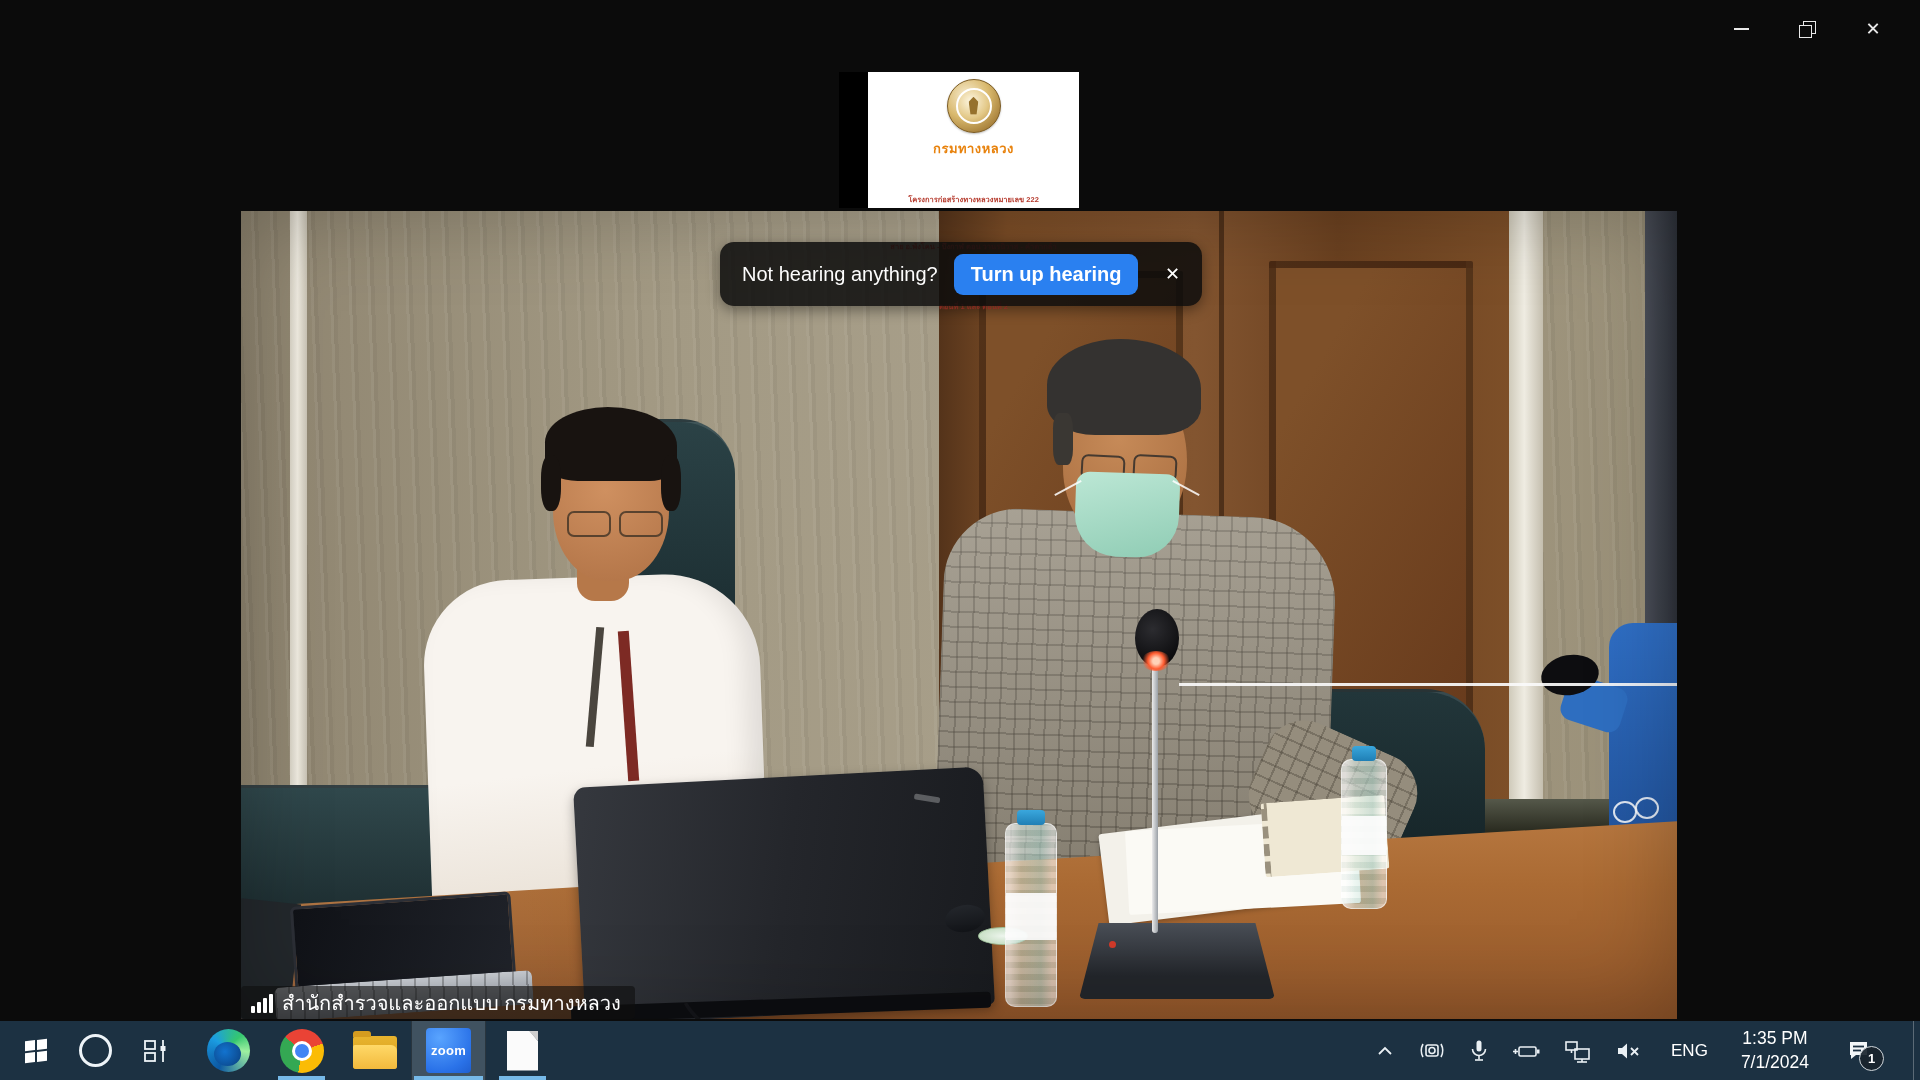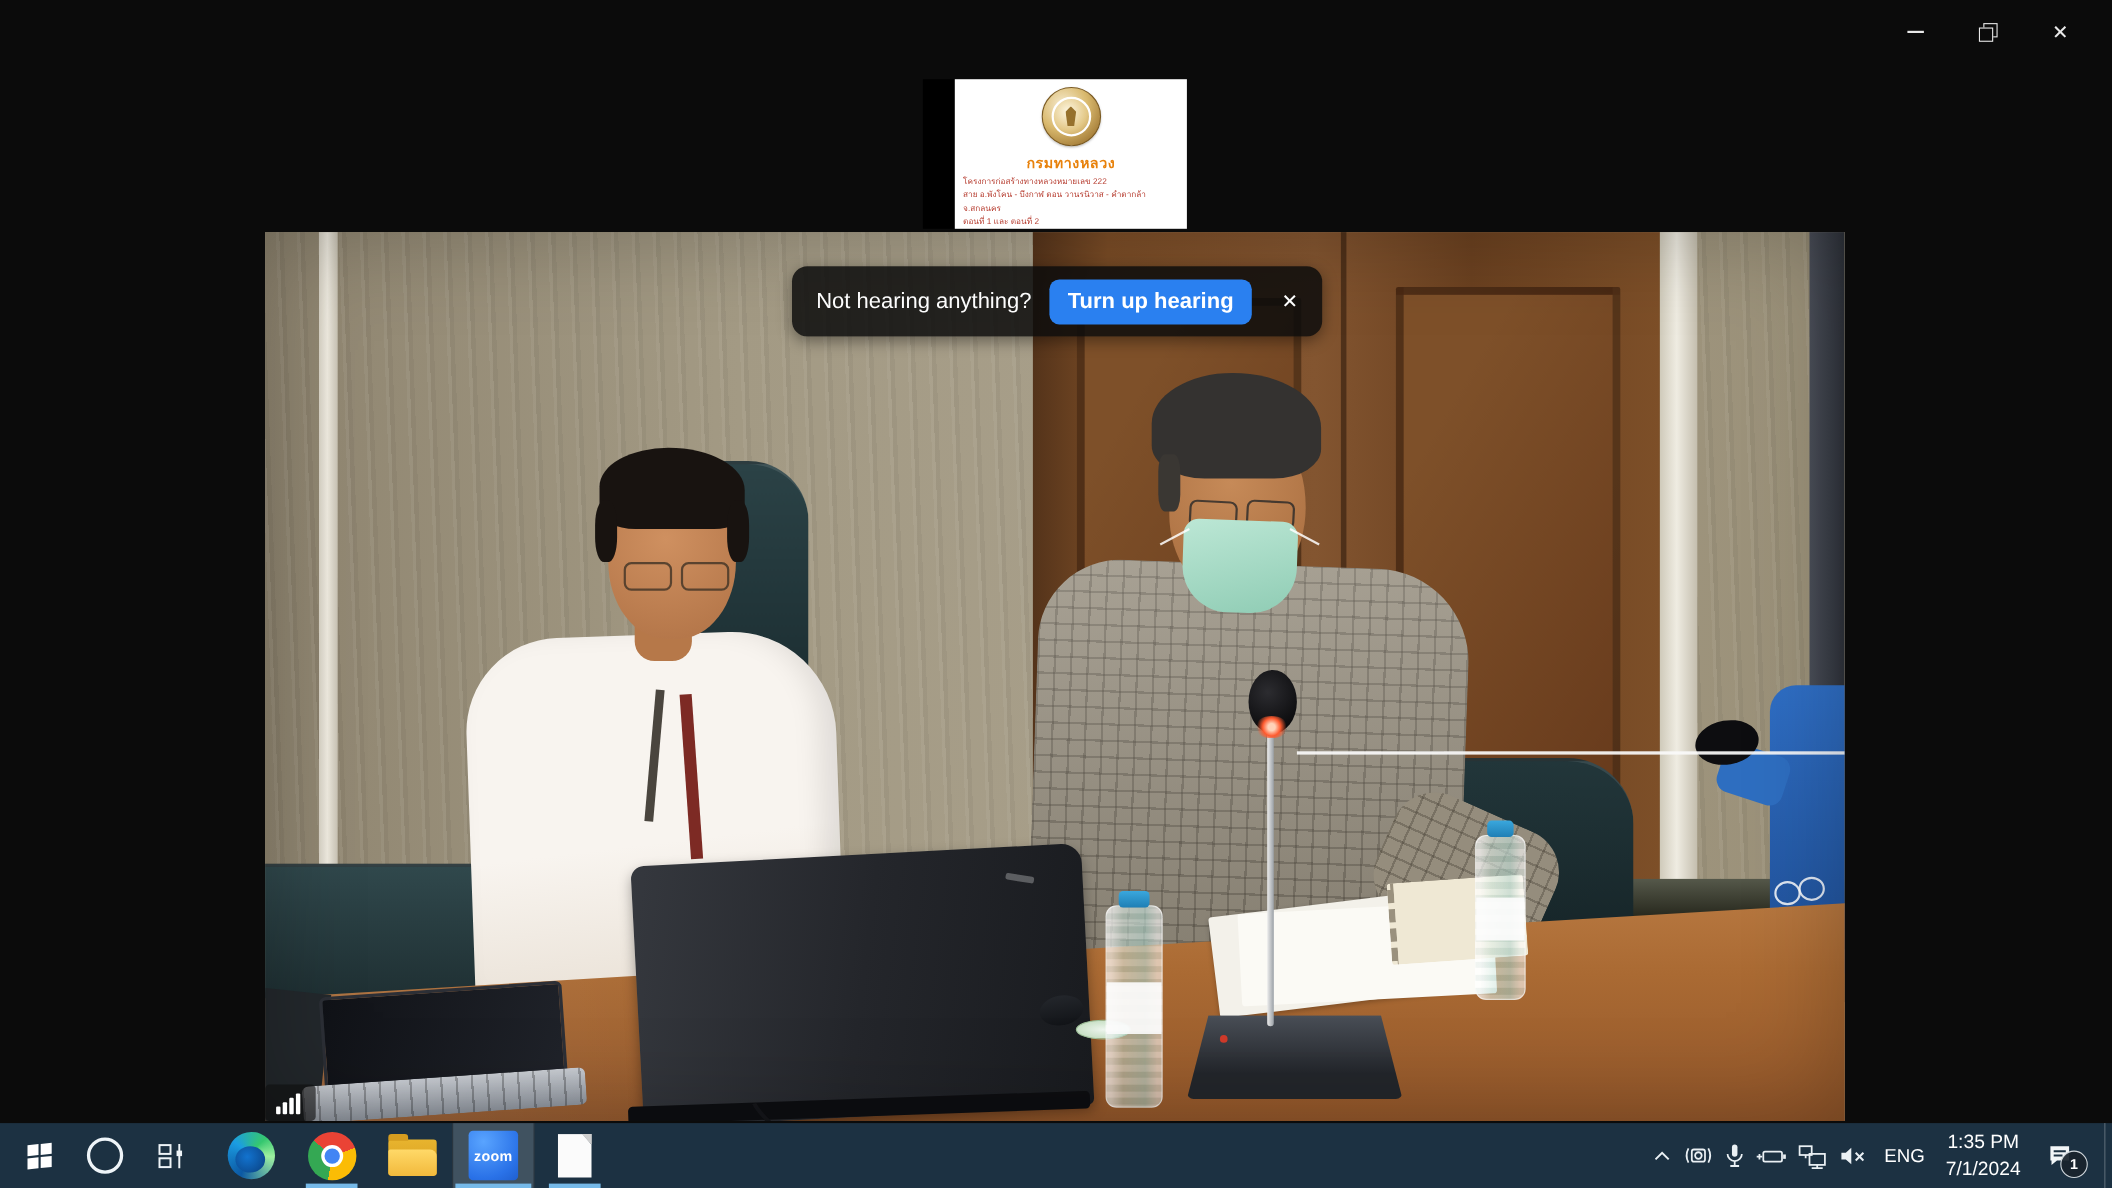--- a/index.html
+++ b/index.html
@@ -19,21 +19,21 @@
   .thumb{position:absolute;left:839px;top:72px;width:240px;height:136px;background:#000;z-index:40;}
   .slide{position:absolute;right:0;top:0;width:211px;height:136px;background:#fff;display:flex;flex-direction:column;align-items:center;}
   .seal{margin-top:7px;width:52px;height:52px;border-radius:50%;position:relative;flex:0 0 auto;
         background:radial-gradient(circle at 35% 30%,#f7ecd0,#d9b96e 45%,#a8813c 78%,#86621f);
         border:1px solid #7a5a22;box-shadow:0 1px 2px rgba(0,0,0,.25);}
   .seal::before{content:'';position:absolute;inset:8px;border-radius:50%;border:2px solid #fff;
         background:radial-gradient(circle at 40% 35%,#fdf6e0,#e3c887 60%,#bd964a);}
   .seal::after{content:'';position:absolute;left:50%;top:50%;width:15px;height:18px;transform:translate(-50%,-52%);
         background:#96712c;clip-path:polygon(50% 0,82% 28%,70% 100%,30% 100%,18% 28%);}
   .slide-title{margin-top:5px;font-size:13px;font-weight:bold;color:#e8820c;letter-spacing:.5px;}
-  .slide-line{width:196px;text-align:left;font-size:7.5px;font-weight:normal;color:#b5392c;line-height:1.65;}
+  .slide-line{width:196px;text-align:center;font-size:7.5px;font-weight:bold;color:#b5392c;line-height:1.65;margin-top:35px;}
 
   
   .toast{position:absolute;left:720px;top:242px;width:482px;height:64px;background:rgba(12,12,12,.85);
          border-radius:14px;display:flex;align-items:center;box-sizing:border-box;
          padding:0 16px 0 22px;gap:16px;z-index:50;box-shadow:0 4px 14px rgba(0,0,0,.4);}
   .toast-msg{color:#fdfdfd;font-size:20px;white-space:nowrap;}
   .toast-btn{background:#2a80f0;color:#fff;font-size:20px;font-weight:bold;border:none;
              border-radius:9px;padding:9px 17px;white-space:nowrap;cursor:pointer;}
   .toast-x{margin-left:auto;color:#fff;font-size:18px;padding:4px 6px;cursor:pointer;}
 
@@ -185,21 +185,21 @@
   .folder::before{content:'';position:absolute;left:0;top:-5px;width:18px;height:6px;background:#d59c1f;border-radius:3px 3px 0 0;}
   .folder-front{position:absolute;left:0;right:0;bottom:0;height:24px;border-radius:2px 6px 3px 3px;
       background:linear-gradient(#ffd968,#f2b93c);}
   .zoomic{width:45px;height:45px;border-radius:4px;display:flex;align-items:center;justify-content:center;
       background:radial-gradient(circle at 30% 22%,#59a4ff,#2a72e8 70%,#1f5fd0);
       color:#fff;font-size:13px;font-weight:bold;letter-spacing:.3px;}
   .doc{position:relative;width:31px;height:40px;}
   .doc-page{position:absolute;inset:0;background:#fbfbfb;clip-path:polygon(0 0,72% 0,100% 26%,100% 100%,0 100%);}
   .doc-fold{position:absolute;right:0;top:0;width:0;height:0;border-left:9px solid #cfcfcf;border-top:10px solid transparent;transform:rotate(180deg);}
 
-  .tray{display:flex;align-items:center;gap:7px;margin-left:auto;padding-right:0;justify-content:center;}
+  .tray{display:flex;align-items:center;gap:21px;margin-left:auto;padding-right:0;justify-content:center;}
   .tray-item{display:flex;align-items:center;justify-content:center;color:#eaf0f4;}
   .tray-lang{font-size:17px;color:#fff;padding:0 6px;}
   .tray-clock{text-align:center;font-size:17.5px;line-height:1.32;color:#fff;padding:0 6px;white-space:nowrap;}
   .action{position:relative;width:44px;height:44px;display:flex;align-items:center;justify-content:center;margin-right:12px;}
   .badge{position:absolute;right:-4px;bottom:2px;width:23px;height:23px;border-radius:50%;
          background:rgba(25,35,45,.92);border:1.5px solid #cfd6db;color:#fff;font-size:13px;font-weight:bold;
          display:flex;align-items:center;justify-content:center;}
   .show-desktop{width:6px;border-left:1px solid rgba(255,255,255,.28);height:59px;}
   svg.tico{display:block;}
 </style>
@@ -306,20 +306,21 @@
 
     <div class="sh vignette"></div>
 
     <div class="vlabel">
       <span class="sigbars">
         <span style="height:7px;"></span>
           <span style="height:11px;"></span>
         <span style="height:15px;"></span>
           <span style="height:19px;"></span>
       </span>
+      <span class="vlabel-text">สำนักสำรวจและออกแบบ กรมทางหลวง</span>
     </div>
   </div>
 
   <div class="toast">
     <span class="toast-msg">Not hearing anything?</span>
     <button class="toast-btn">Turn up hearing</button>
     <span class="toast-x">✕</span>
   </div>
 
   <div class="taskbar">

